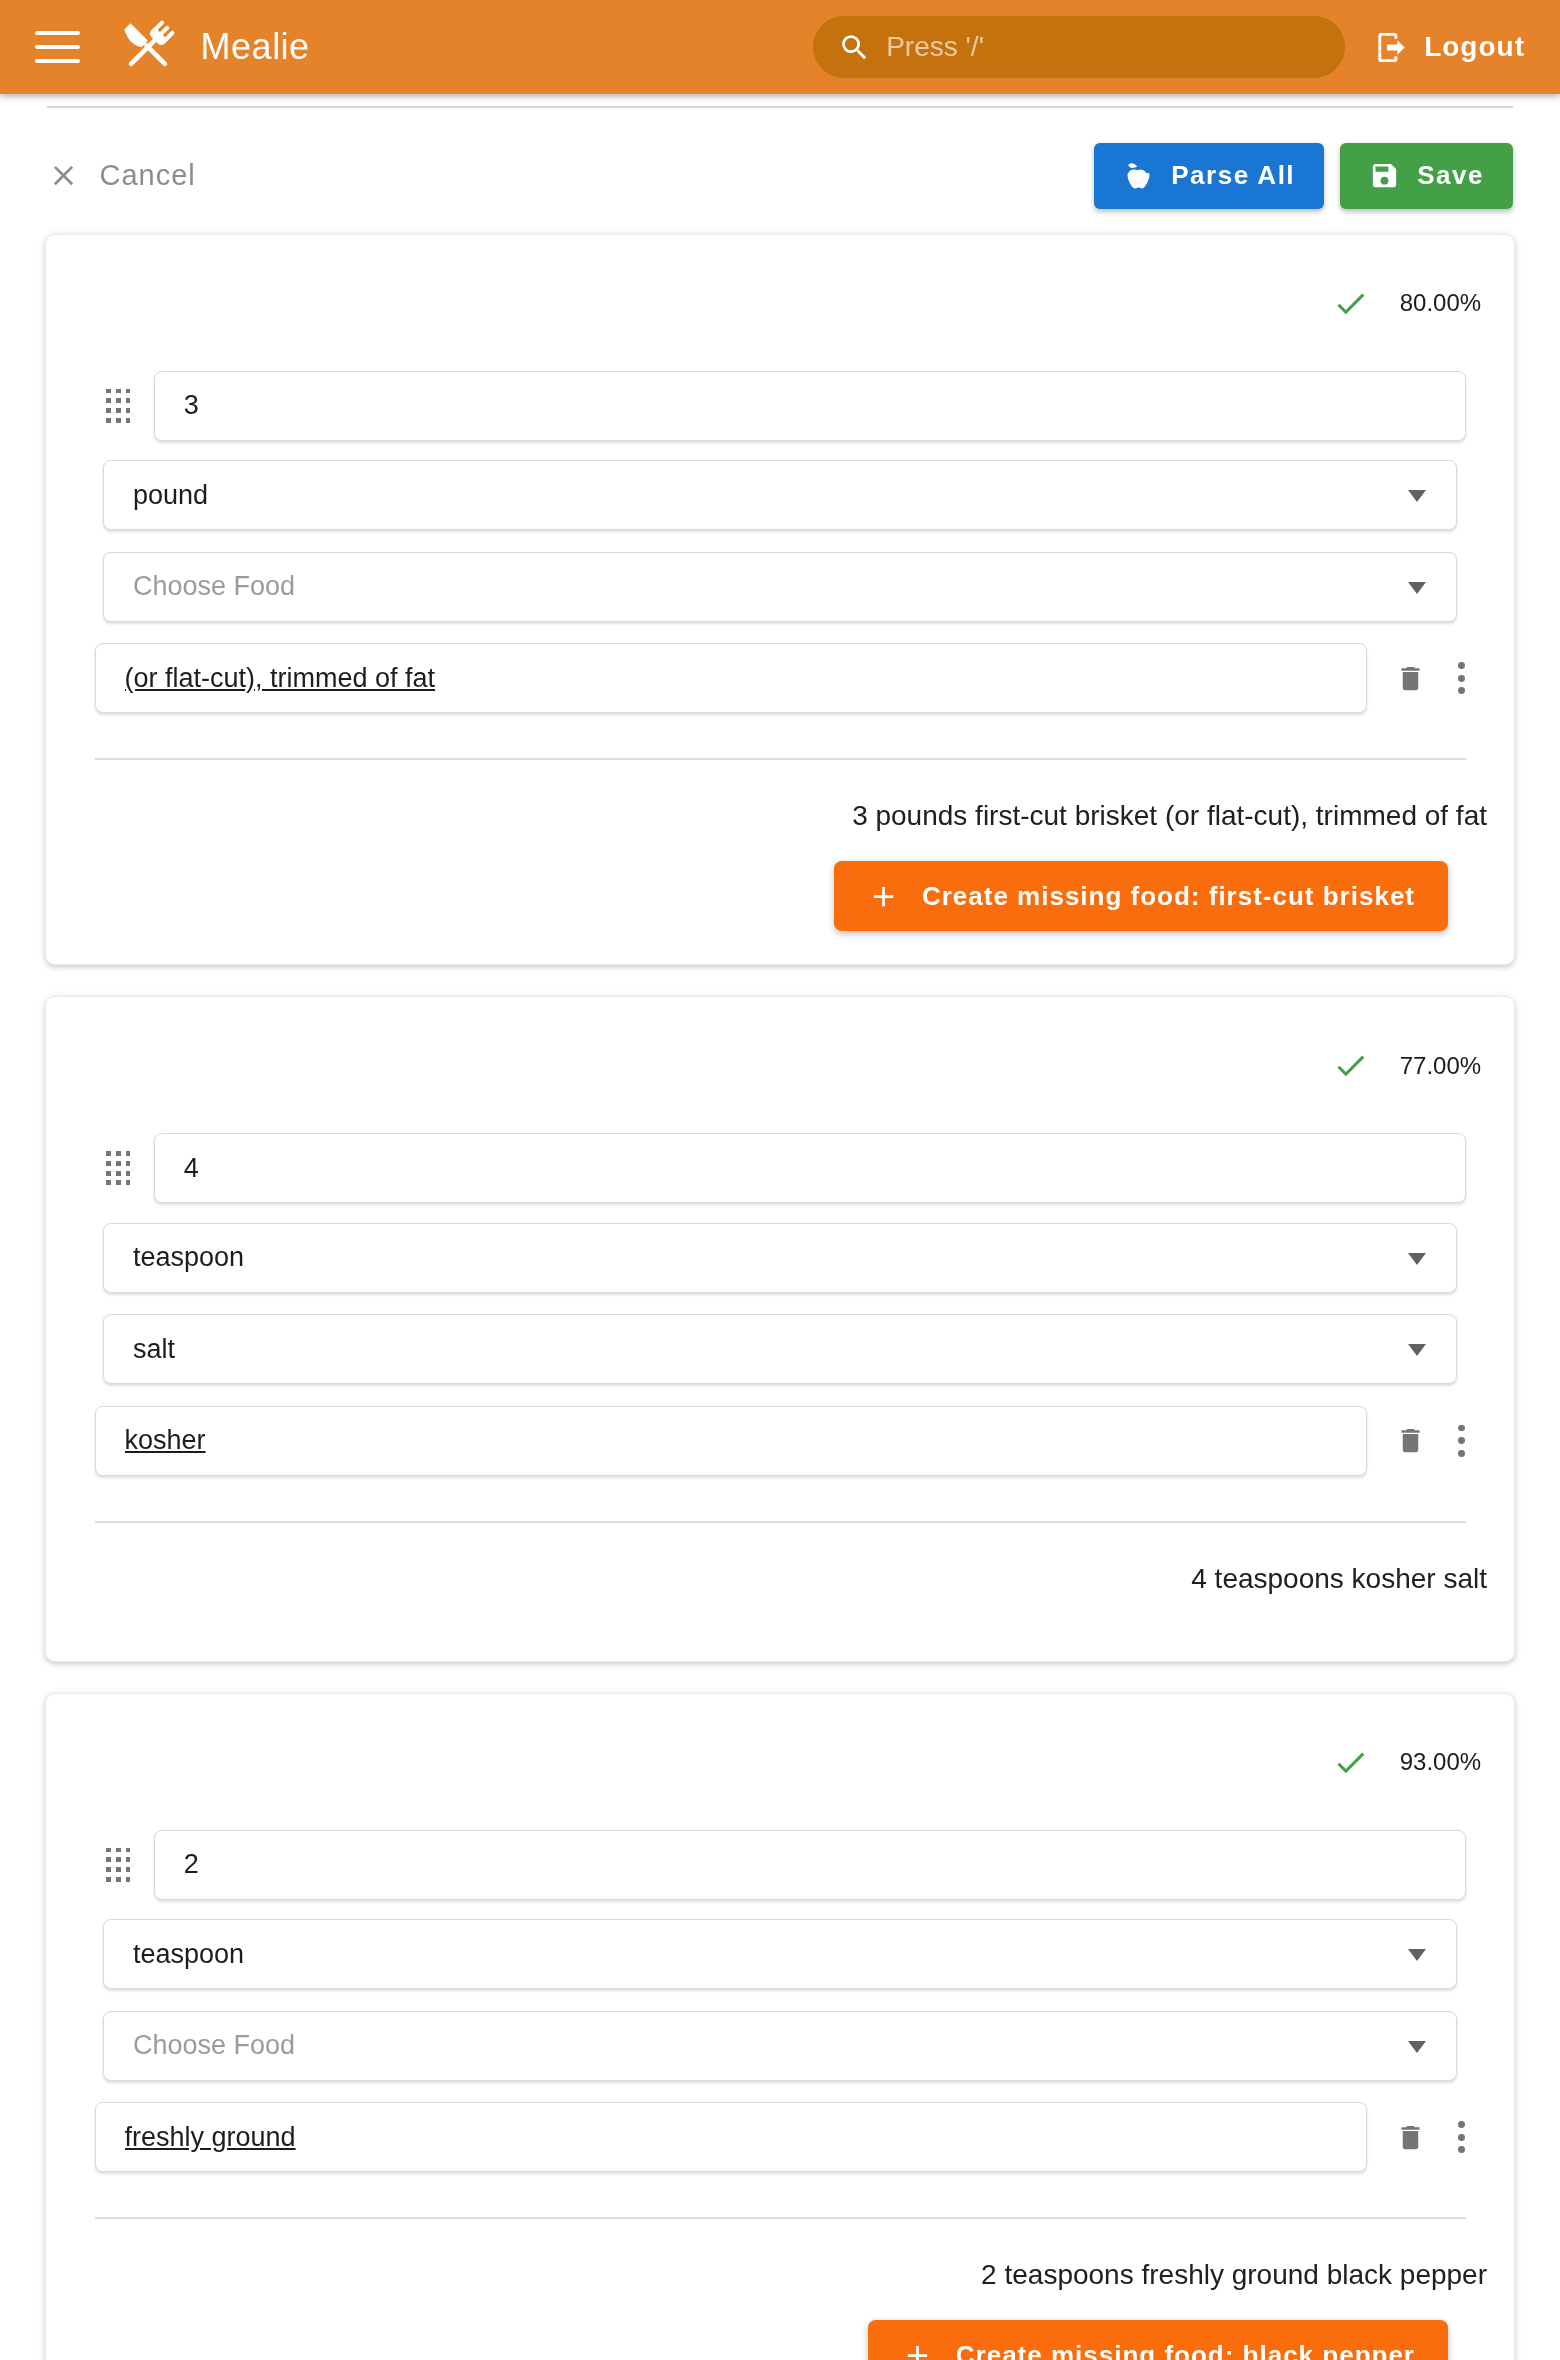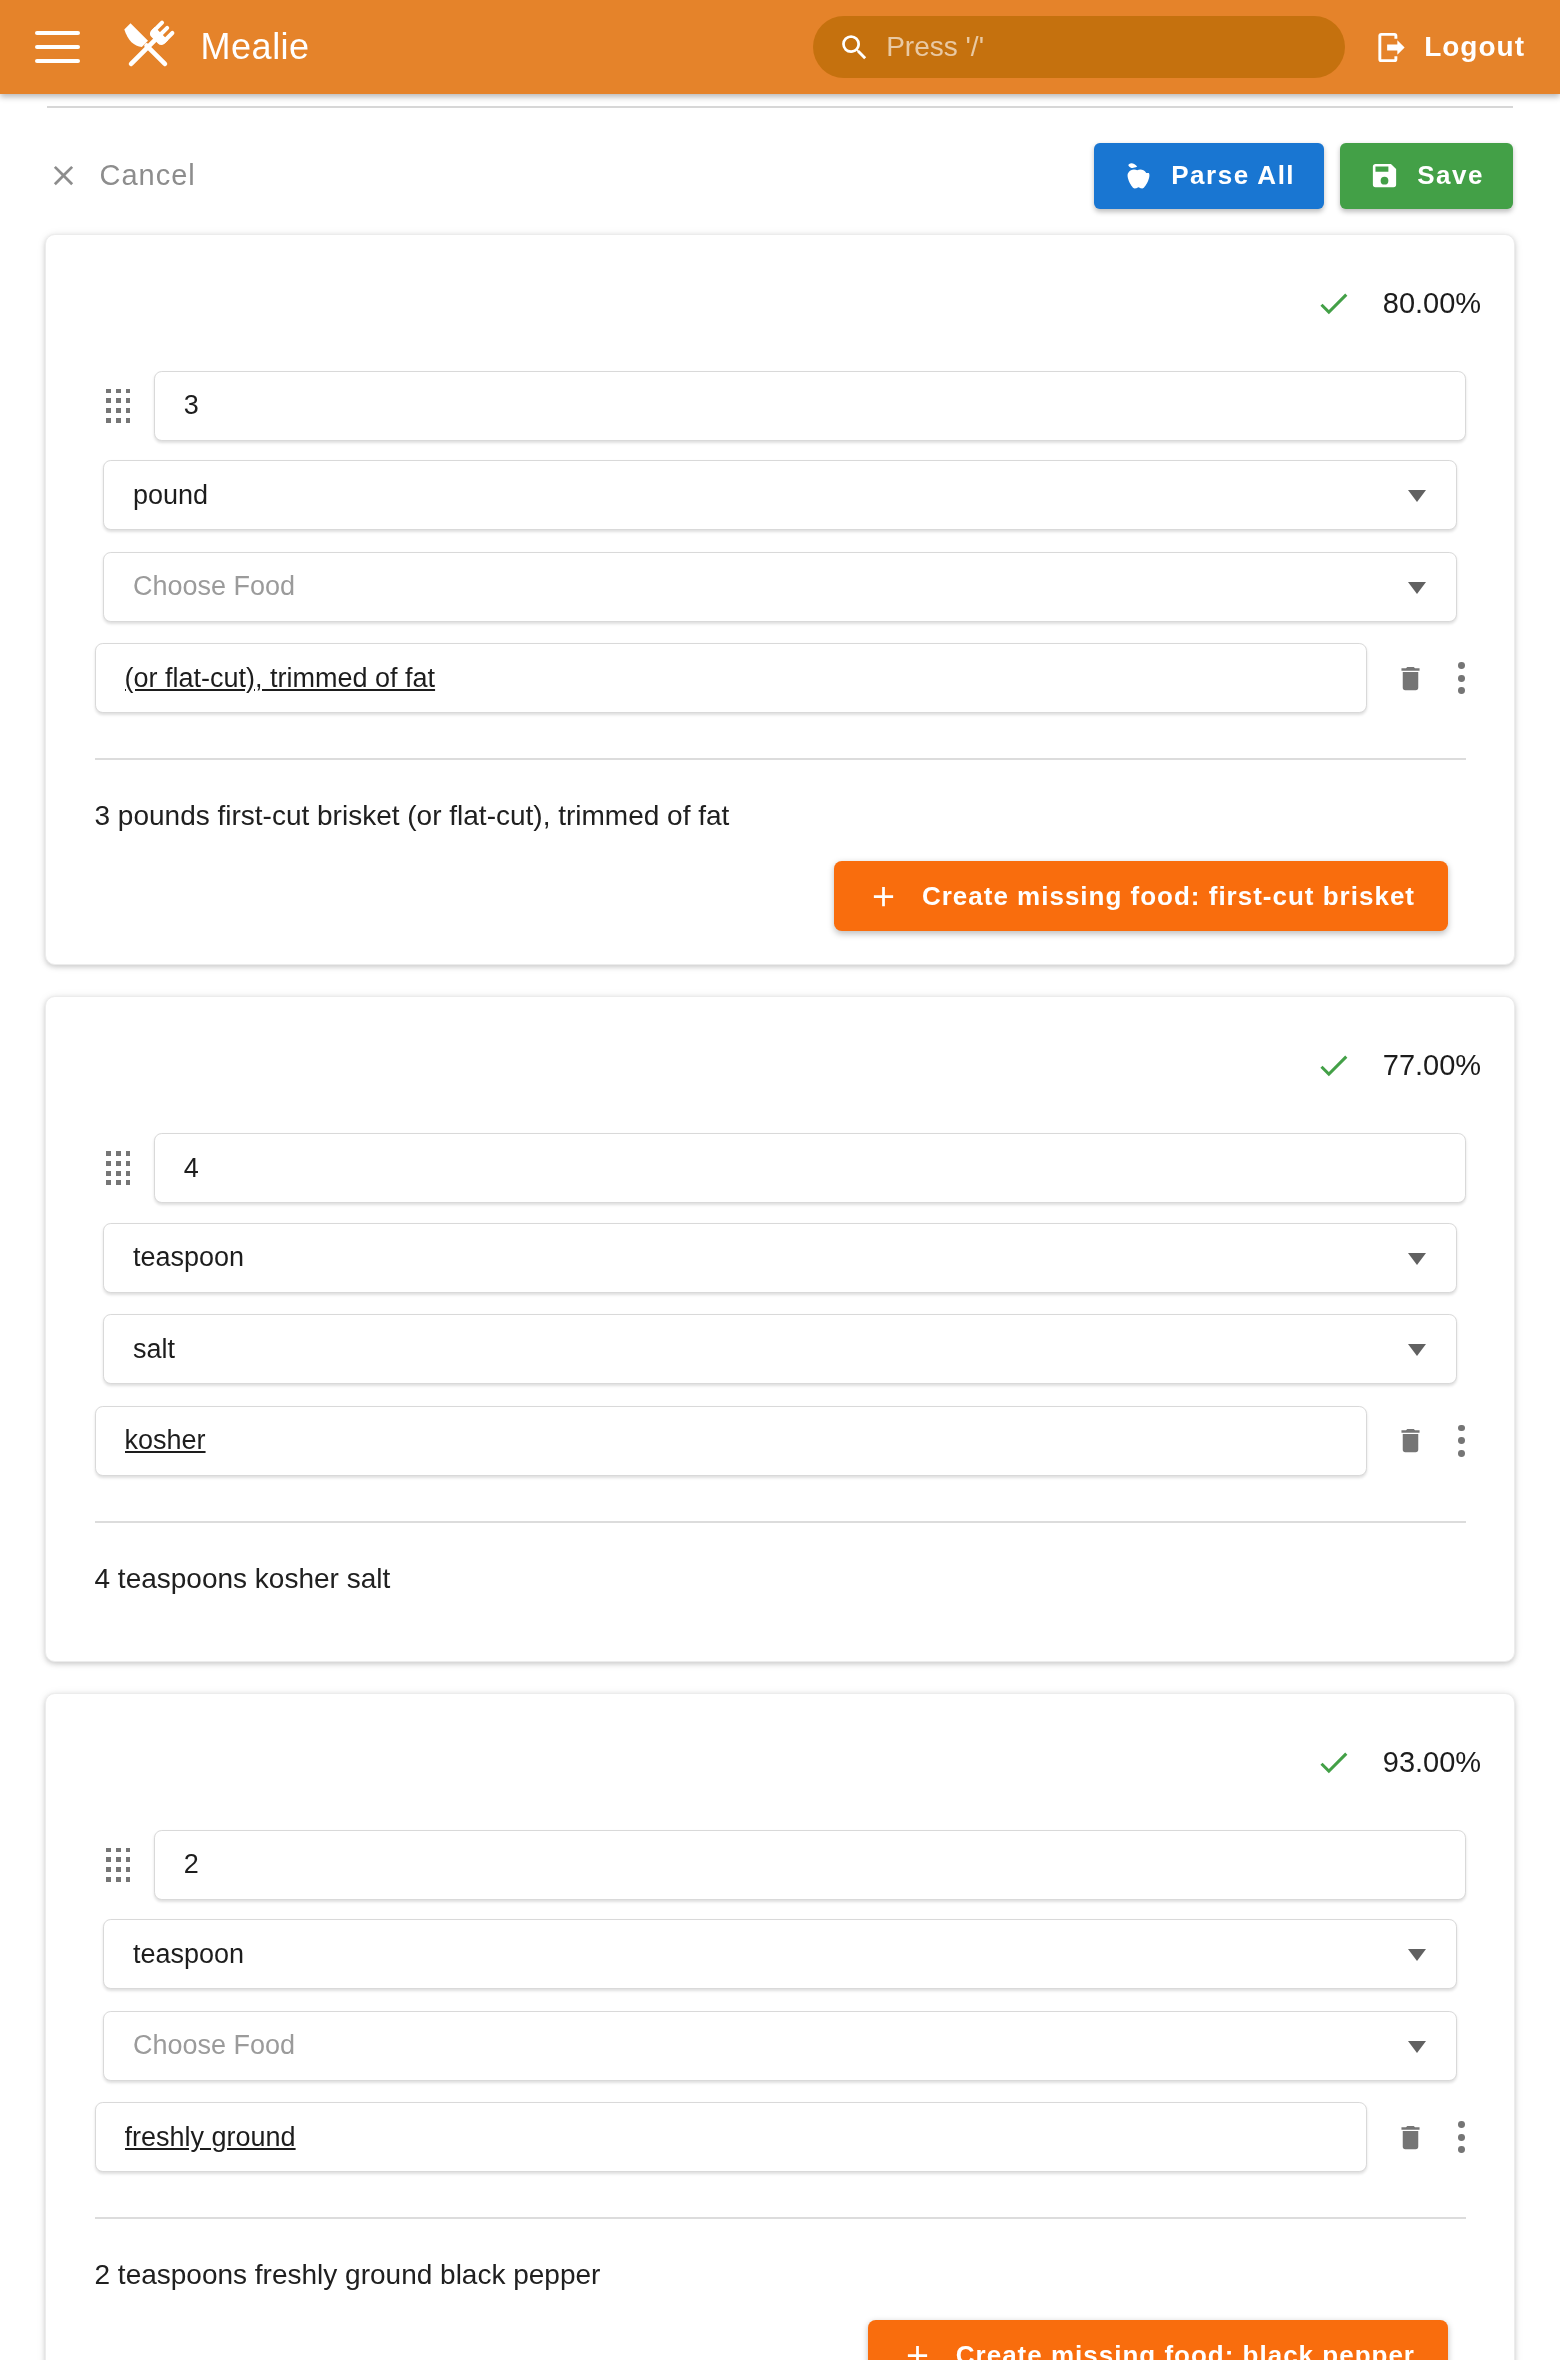--- a/index.html
+++ b/index.html
@@ -41,21 +41,21 @@
   .btn-parse { background:#1976D2; }
   .btn-save  { background:#43A047; }
 
   
   .card { margin:0 45px 31px; background:#fff; border:1px solid #ececec; border-radius:9.8px;
           box-shadow:0 2px 4.9px rgba(0,0,0,.16), 0 1px 9.8px rgba(0,0,0,.08);
           padding:25px 27px 33px; }
   .card.no-action { padding-bottom:66px; }
 
   .confidence { display:flex; justify-content:flex-end; align-items:center; gap:31px;
-                margin:25px 5.9px 49px 0; font-size:29px; color:#1c1c1c; }
+                margin:25px 5.9px 49px 0; font-size:24px; color:#1c1c1c; }
   .confidence svg { width:37px; height:37px; }
 
   .row-qty { display:flex; align-items:center; margin:0 21.5px 19.5px 33px; }
   .drag-handle { display:grid; grid-template-columns:repeat(3,4.9px); grid-auto-rows:4.9px;
                  gap:4.9px; margin-right:23.4px; cursor:grab; }
   .drag-handle i { background:#757575; display:block; }
 
   .tf { height:70px; border:1px solid #d9d9d9; border-radius:7.8px; background:#fff;
         box-shadow:0 2px 2.9px rgba(0,0,0,.13); font-size:27px; color:#1d1d1d;
         padding:0 29px; width:100%; outline:none; font-family:inherit; }
@@ -68,21 +68,21 @@
 
   .row-note { display:flex; align-items:center; margin:0 0 45px 21.5px; }
   .row-note .tf { flex:1; margin-right:17.6px;text-decoration:underline; }
   .icon-btn { width:51px; height:51px; display:flex; align-items:center; justify-content:center;
               background:none; border:none; cursor:pointer; }
   .icon-btn svg { width:31px; height:31px; }
   .kebab { display:flex; flex-direction:column; gap:5.9px; }
   .kebab i { width:6.8px; height:6.8px; border-radius:50%; background:#757575; display:block; }
 
   .card-divider { height:2px; background:#dcdcdc; margin:0 21.5px; }
-  .original { font-size:28px; color:#202020; margin:39px 0 0 21.5px; line-height:33px; }
+  .original { font-size:28px; color:#202020; margin:39px 0 0 21.5px; line-height:33px;text-align:right; }
 
   .missing-row { display:flex; justify-content:flex-end; margin:29px 39px 0 0; }
   .btn-missing { background:#F96D0D; height:70px; border:none; border-radius:7.8px; color:#fff;
                  font-family:inherit; font-size:26px; font-weight:700; letter-spacing:1px;
                  display:flex; align-items:center; gap:21.5px; padding:16px 33px; cursor:pointer;
                  box-shadow:0 2.9px 5.9px rgba(0,0,0,.25); }
   .btn-missing svg { width:33px; height:33px; }
 </style>
 </head>
 <body>

